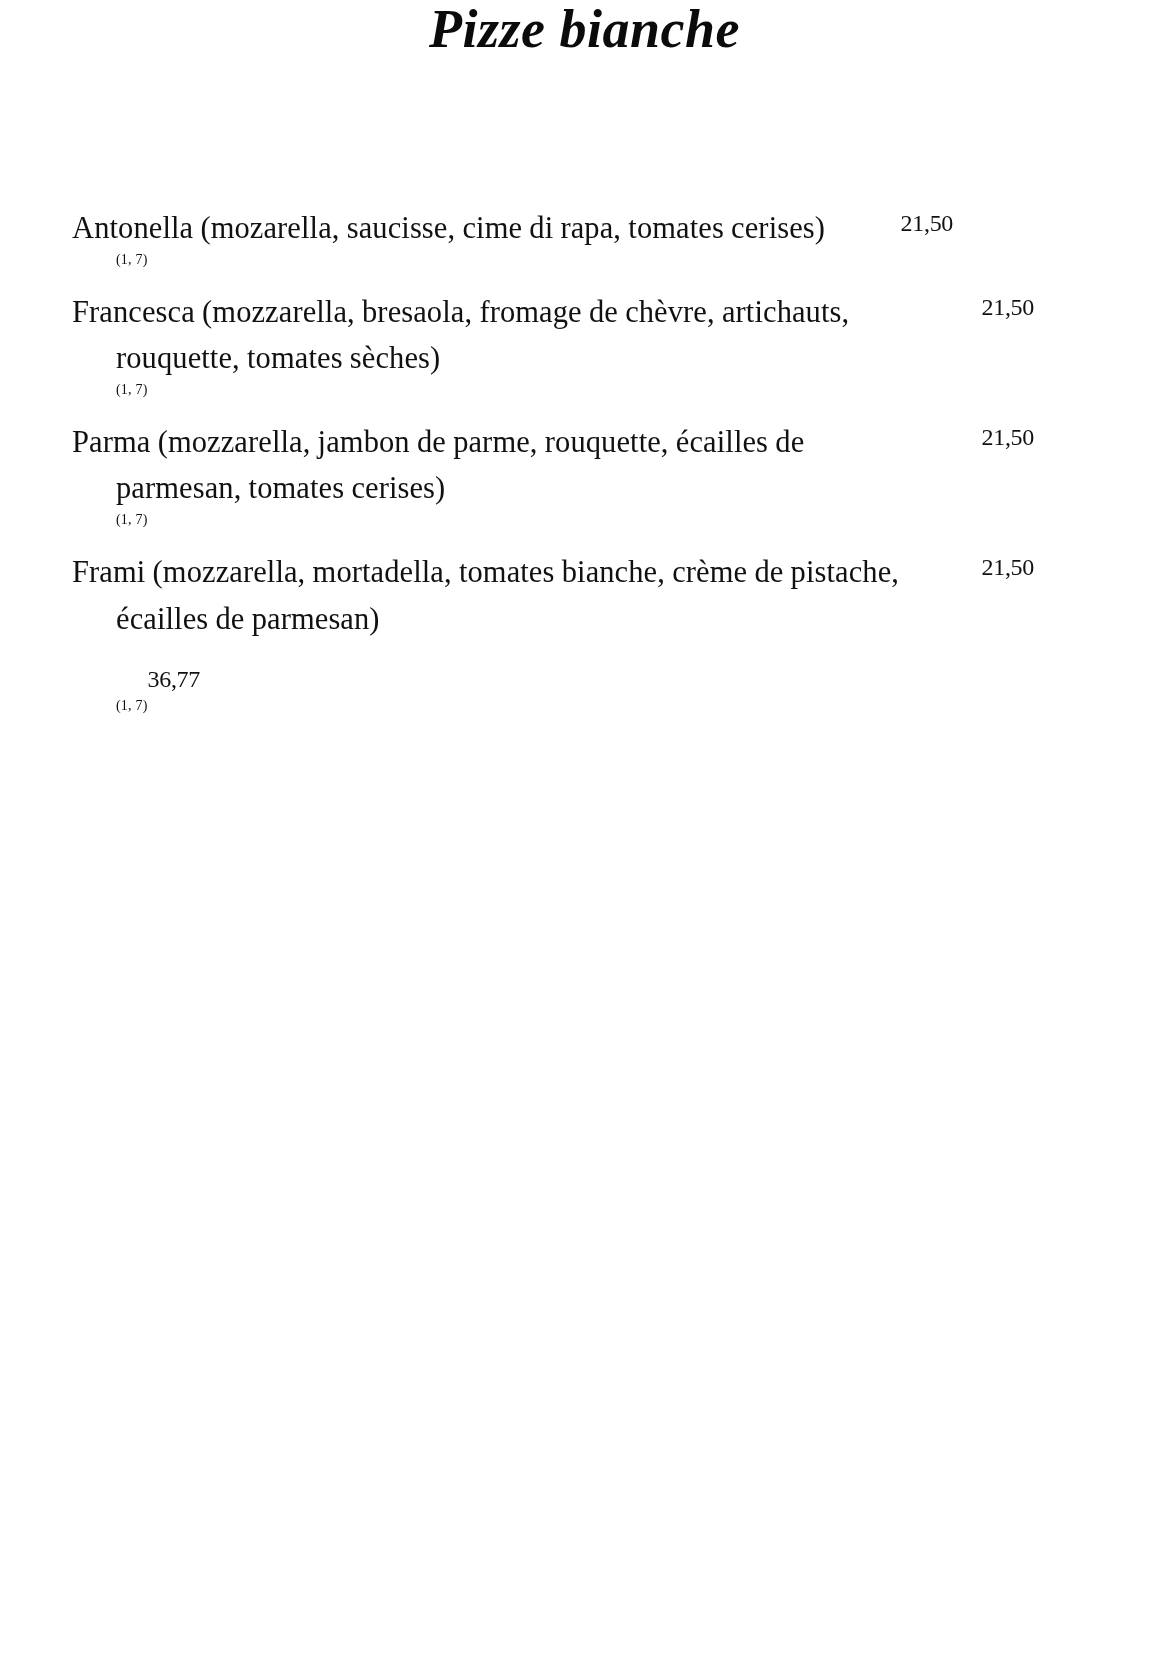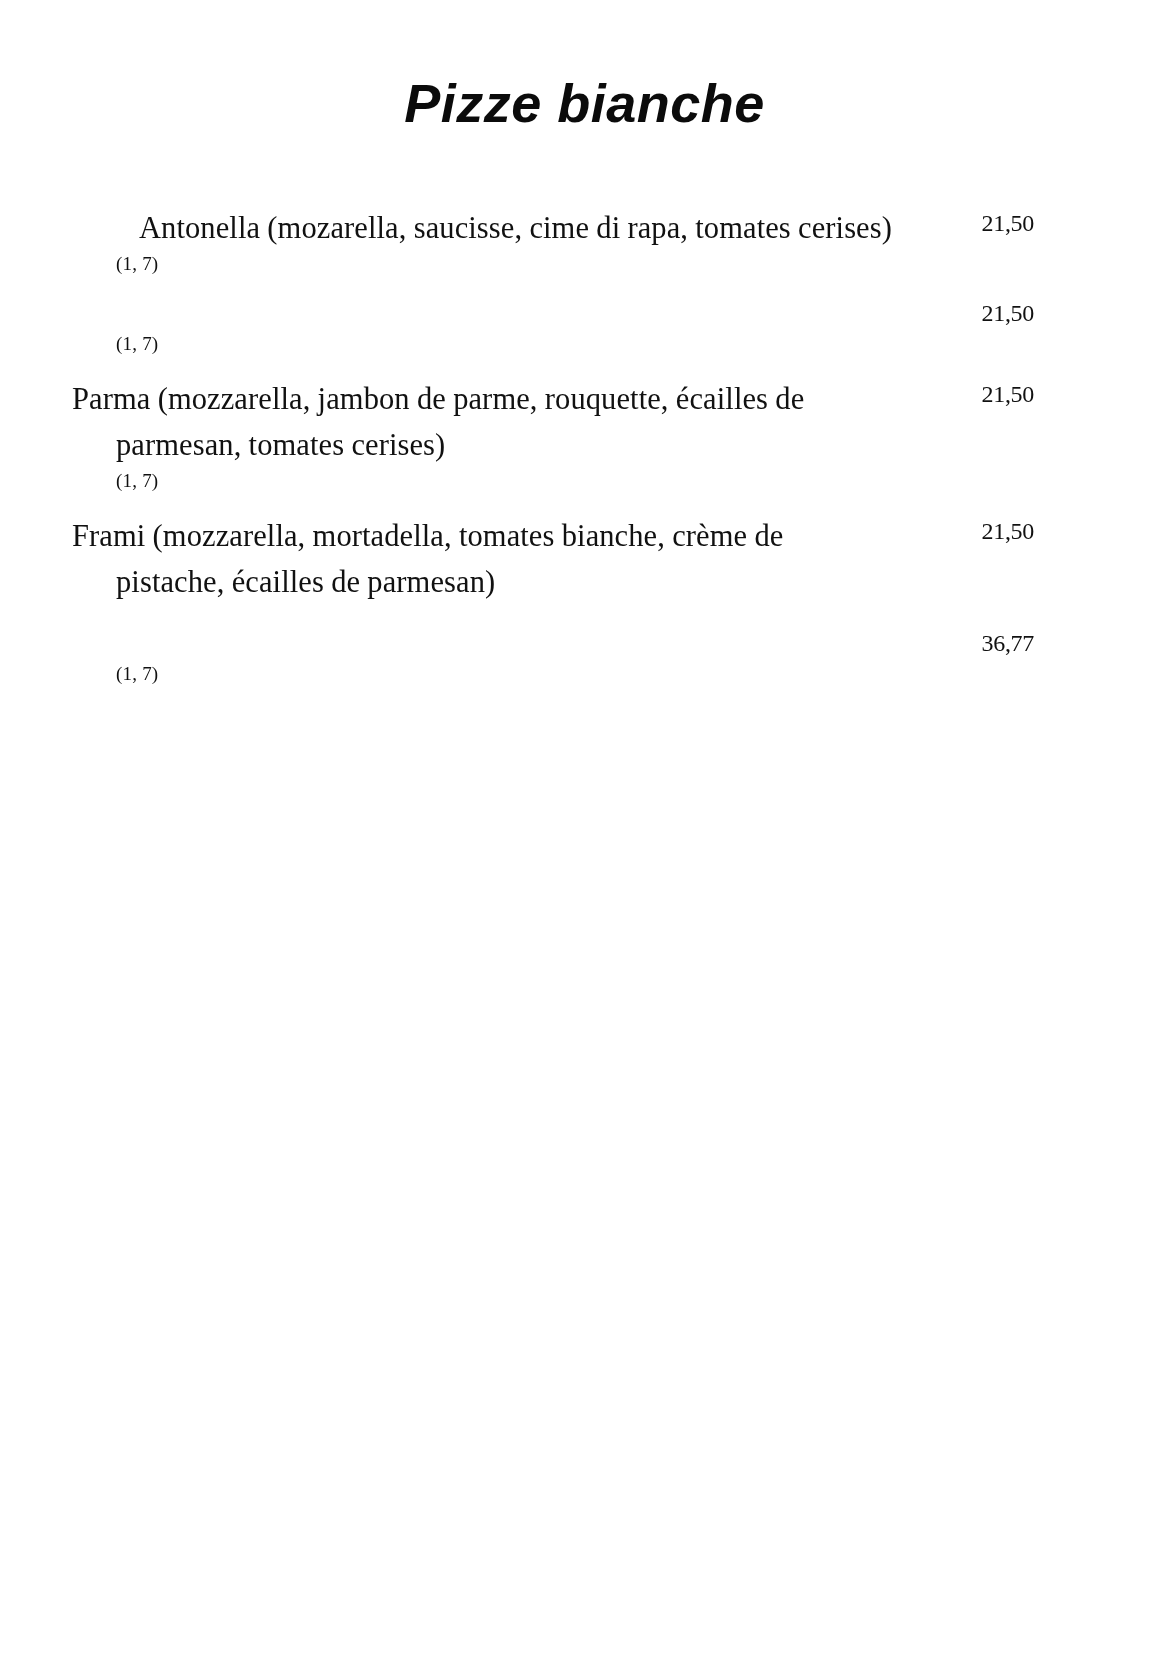--- a/index.html
+++ b/index.html
@@ -18,28 +18,27 @@
 
   .page {
     position: absolute;
     inset: 0;
     padding: 0;
   }
 
   
   .menu-title {
     text-align: center;
-    font-family: Liberation Sans, sans-serif;
+    font-family: Liberation Serif, serif;
     font-weight: bold;
     font-style: italic;
     font-size: 54px;
     letter-spacing: 0.5px;
     color: #0b0b0b;
     margin: 0;
-    padding-top: 74px;
     line-height: 1.08;
   }
 
   
   .menu-list {
     margin: 0;
     padding: 0;
     list-style: none;
     position: absolute;
     left: 72px;
@@ -49,22 +48,21 @@
 
   .menu-item {
     position: relative;
     margin-bottom: 19px;
   }
   .menu-item:last-child { margin-bottom: 0; }
 
   .item-row {
     display: flex;
     align-items: flex-start;
-    justify-content: flex-end;
-    gap: 14px;
+    justify-content: flex-start;
   }
 
   .item-desc {
     flex: 0 1 auto;
     max-width: 800px;
     font-size: 30.5px;
     line-height: 1.53;
     letter-spacing: 0.1px;
     padding-left: 44px;
     text-indent: -44px;
@@ -80,21 +78,21 @@
     font-size: 24px;
     line-height: 1.53;
     white-space: nowrap;
     text-align: right;
     min-width: 110px;
     padding-left: 18px;
     letter-spacing: -0.3px;
   }
 
   .item-allergens {
-    font-size: 19px;
+    font-size: 14px;
     line-height: 1.35;
     margin-top: -1px;
     padding-left: 44px;
     letter-spacing: 0.2px;
   }
 
   
   .menu-item.compact { margin-bottom: 0; }
 </style>
 </head>
@@ -109,20 +107,21 @@
     <li class="menu-item">
       <div class="item-row">
         <div class="item-desc">Antonella (mozarella, saucisse, cime di rapa, tomates cerises)</div>
         <div class="item-price">21,50</div>
       </div>
       <div class="item-allergens">(1, 7)</div>
     </li>
 
     <li class="menu-item">
       <div class="item-row">
+        <div class="item-desc">Francesca (mozzarella, bresaola, fromage de chèvre, artichauts, rouquette, tomates sèches)</div>
         <div class="item-price">21,50</div>
       </div>
       <div class="item-allergens">(1, 7)</div>
     </li>
 
     <li class="menu-item">
       <div class="item-row">
         <div class="item-desc">Parma (mozzarella, jambon de parme, rouquette, écailles de parmesan, tomates cerises)</div>
         <div class="item-price">21,50</div>
       </div>

